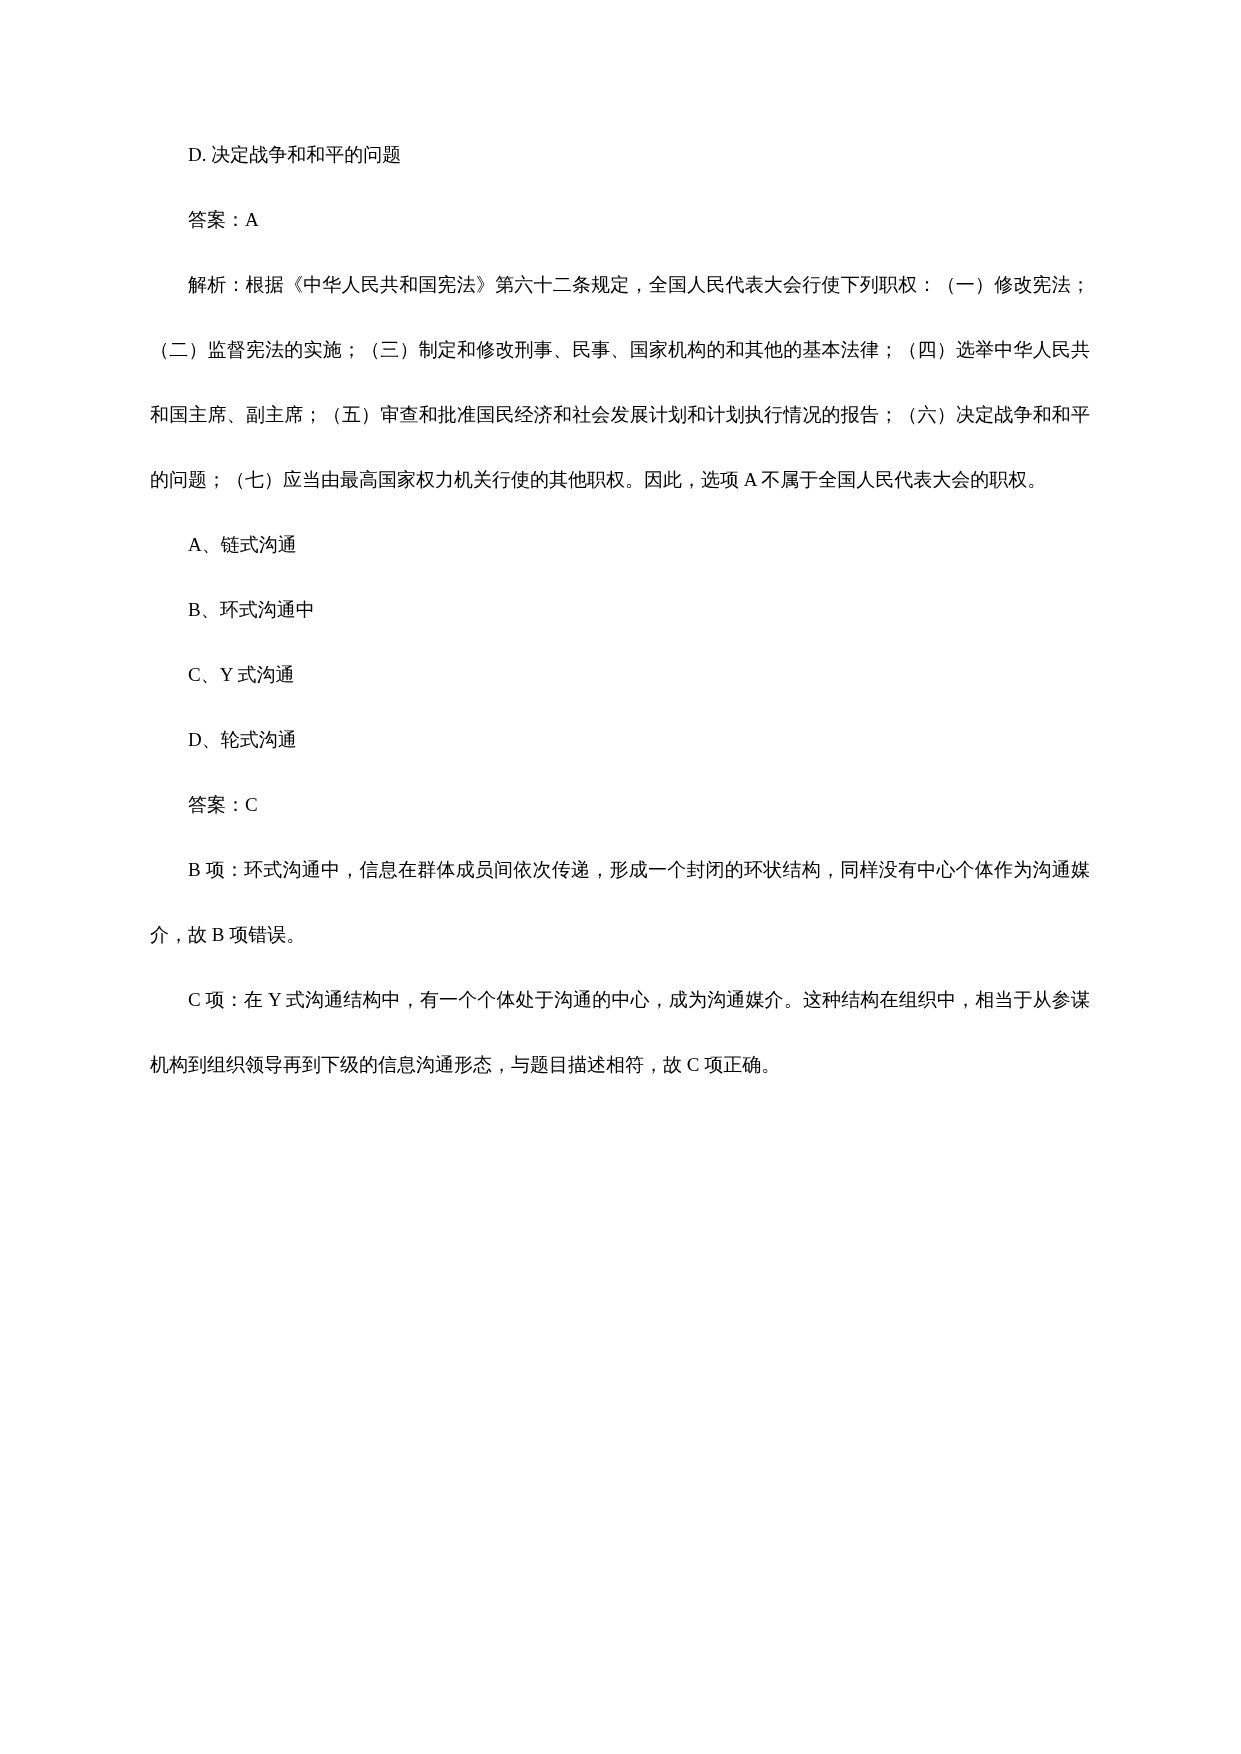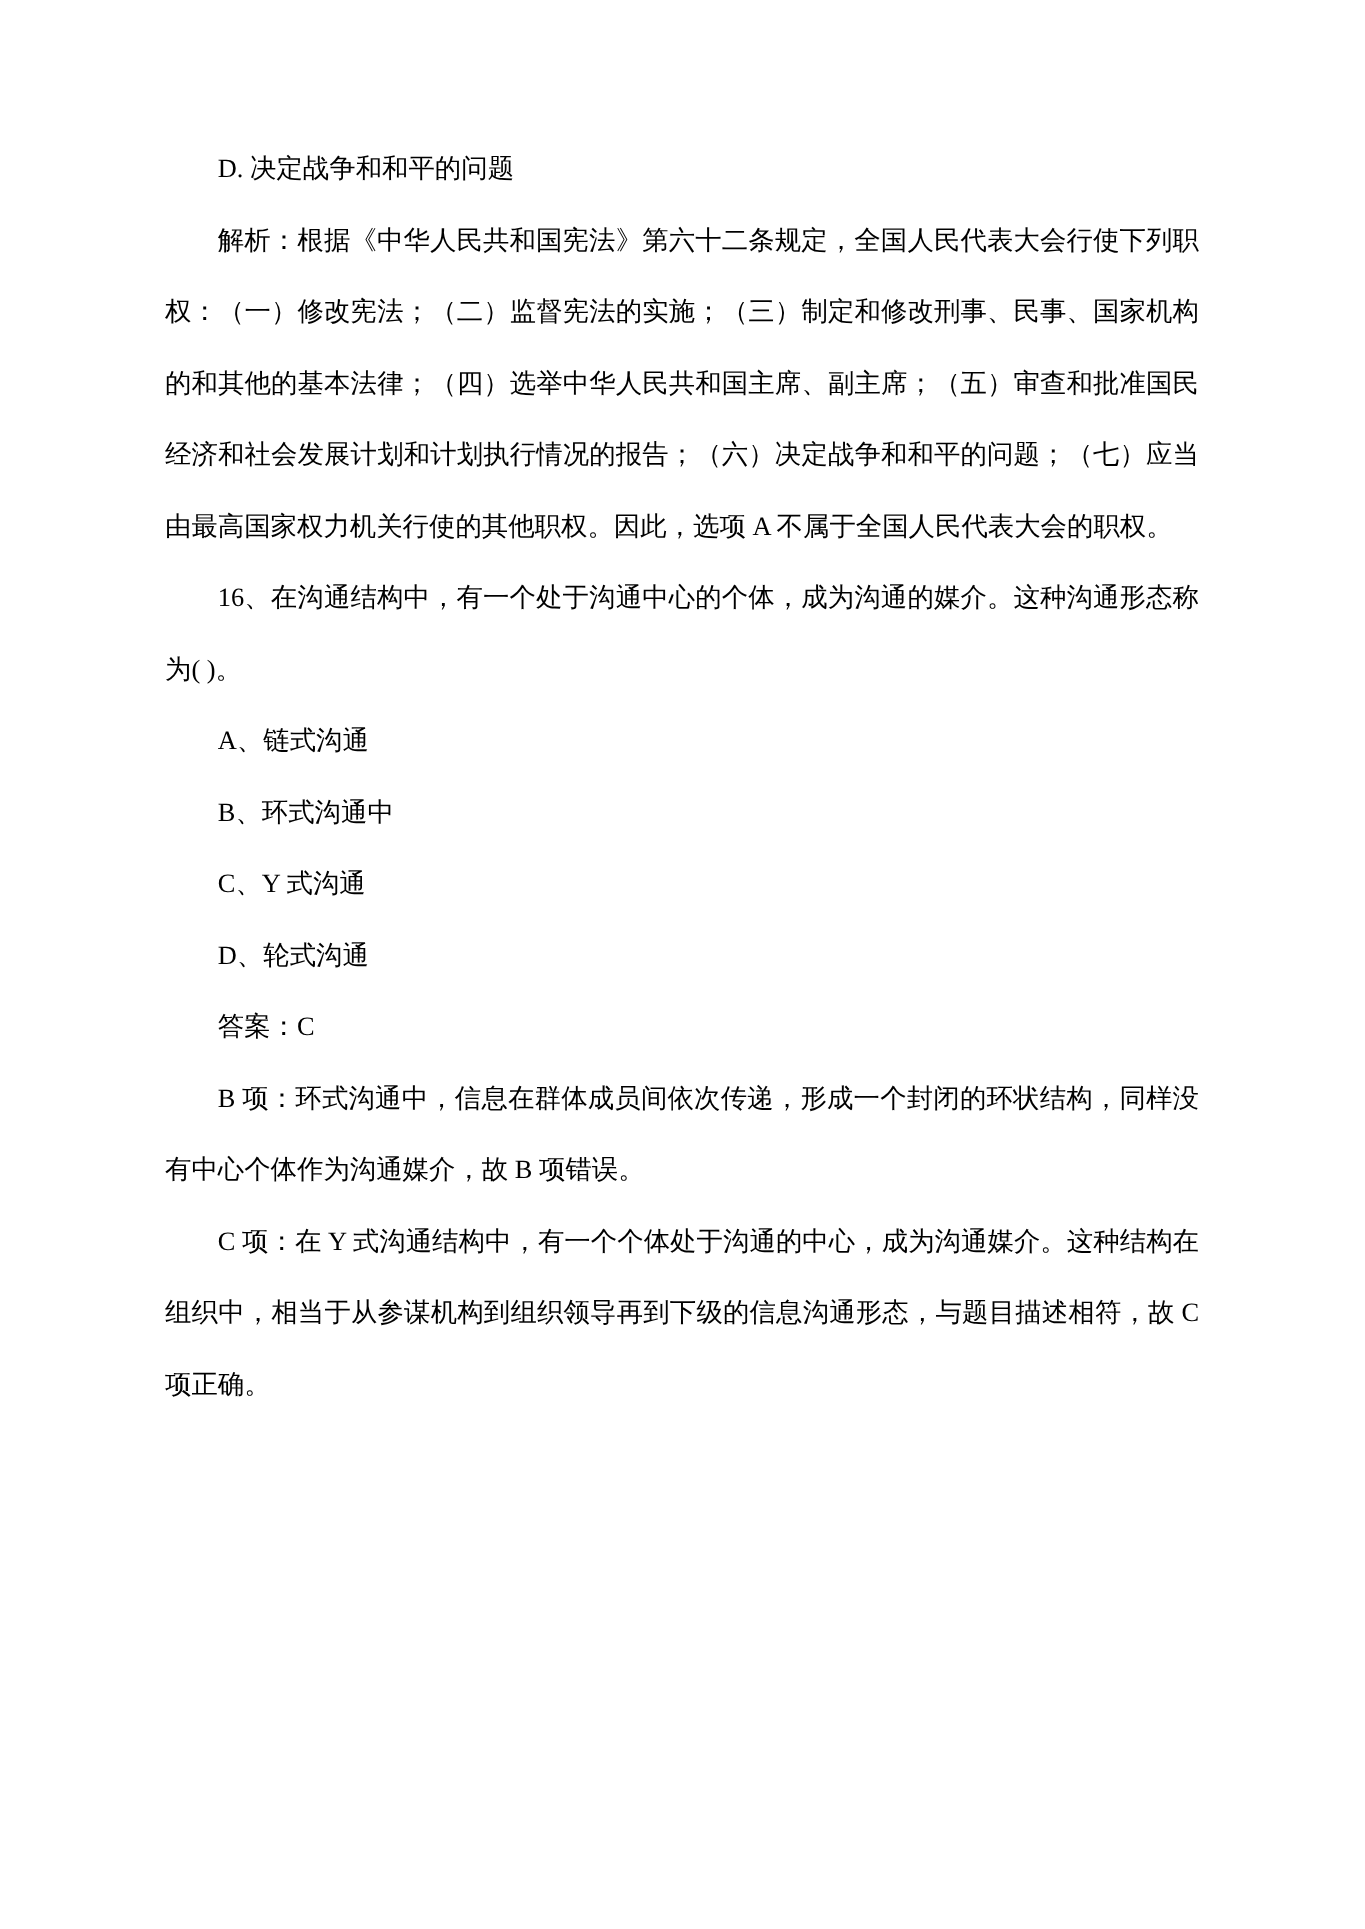--- a/index.html
+++ b/index.html
@@ -12,35 +12,35 @@
     width: 1241px;
     height: 1754px;
     background: #ffffff;
     box-sizing: border-box;
     padding: 122px 151px 0 150px;
     overflow: hidden;
   }
   .page p {
     margin: 0;
     font-family: "Liberation Serif", "DejaVu Serif", serif;
-    font-size: 24px;
+    font-size: 19px;
     line-height: 65px;
     color: #000000;
     text-align: justify;
     text-indent: 2em;
     word-break: break-all;
   }
 </style>
 </head>
 <body>
 
 <div class="page">
   <p>D. 决定战争和和平的问题</p>
+  <p>答案：A</p>
   <p>解析：根据《中华人民共和国宪法》第六十二条规定，全国人民代表大会行使下列职权：（一）修改宪法；（二）监督宪法的实施；（三）制定和修改刑事、民事、国家机构的和其他的基本法律；（四）选举中华人民共和国主席、副主席；（五）审查和批准国民经济和社会发展计划和计划执行情况的报告；（六）决定战争和和平的问题；（七）应当由最高国家权力机关行使的其他职权。因此，选项 A 不属于全国人民代表大会的职权。</p>
-  <p>16、在沟通结构中，有一个处于沟通中心的个体，成为沟通的媒介。这种沟通形态称为( )。</p>
   <p>A、链式沟通</p>
   <p>B、环式沟通中</p>
   <p>C、Y 式沟通</p>
   <p>D、轮式沟通</p>
   <p>答案：C</p>
   <p>B 项：环式沟通中，信息在群体成员间依次传递，形成一个封闭的环状结构，同样没有中心个体作为沟通媒介，故 B 项错误。</p>
   <p>C 项：在 Y 式沟通结构中，有一个个体处于沟通的中心，成为沟通媒介。这种结构在组织中，相当于从参谋机构到组织领导再到下级的信息沟通形态，与题目描述相符，故 C 项正确。</p>
 </div>
 
 </body></html>

